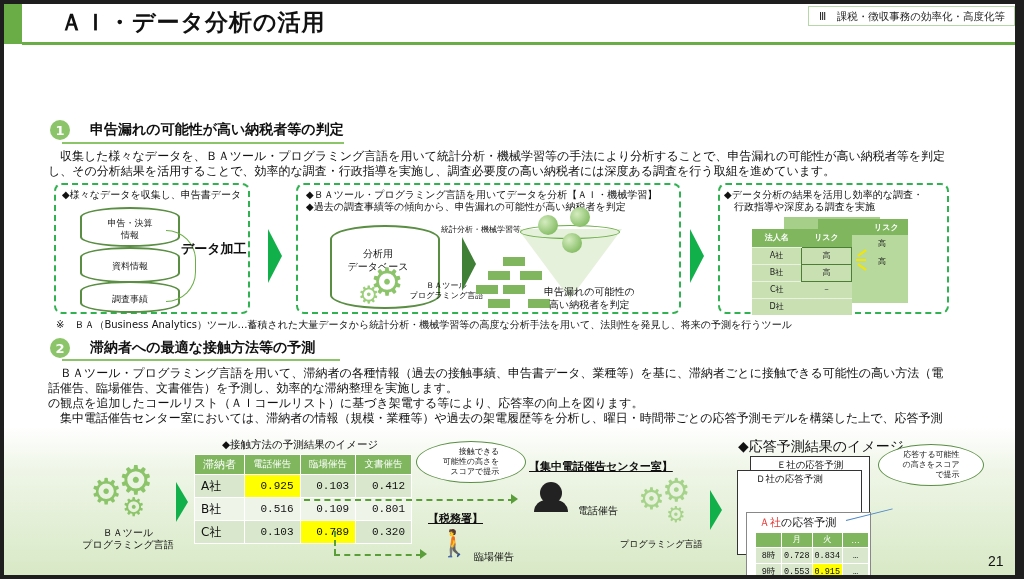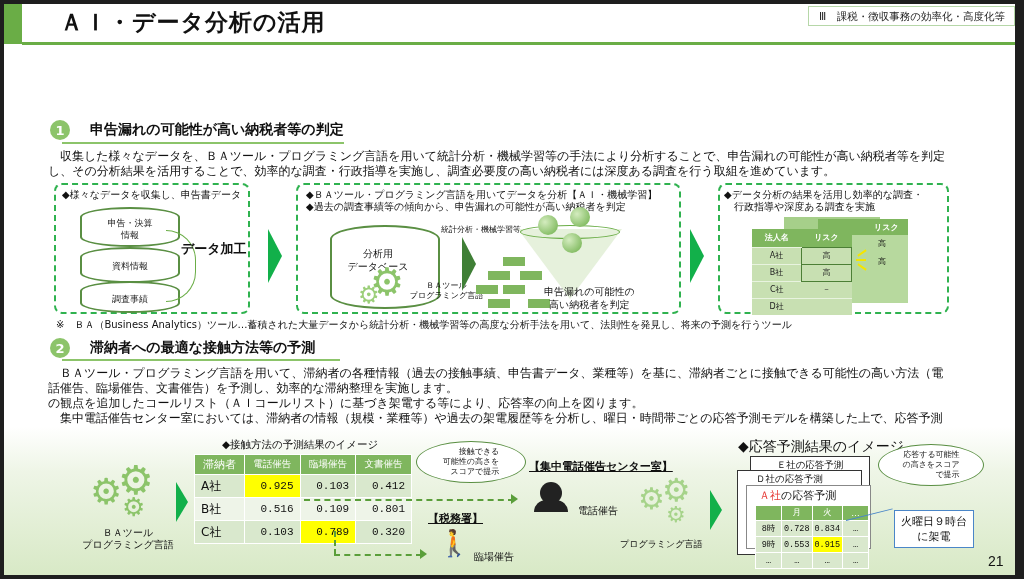--- a/index.html
+++ b/index.html
@@ -241,21 +241,21 @@
 
   <div class="abs arrow-right" style="left:706px; top:486px; border-top-width:20px; border-bottom-width:20px; border-left-width:12px;"></div>
 
   <div class="abs" style="left:734px; top:434px; font-size:14px; white-space:nowrap;">◆応答予測結果のイメージ</div>
   <div class="abs resp-card" style="left:746px; top:452px; width:120px; height:80px;">
     <div style="font-size:9.5px; text-align:center; padding-top:2px;">Ｅ社の応答予測</div>
   </div>
   <div class="abs resp-card" style="left:733px; top:466px; width:125px; height:85px;">
     <div style="font-size:9.5px; padding:2px 0 0 18px;">Ｄ社の応答予測</div>
   </div>
-  <div class="abs resp-card" style="left:742px; top:481px; width:125px; height:64px; border-color:#888;">
+  <div class="abs resp-card" style="left:742px; top:508px; width:125px; height:64px; border-color:#888;">
     <div style="font-size:11px; padding:2px 0 0 12px;">
       <span style="color:#e53935;">Ａ社</span><span>の応答予測</span>
     </div>
     <table class="resp-table" style="margin:2px 0 0 8px;">
       <thead>
         <tr>
           <th></th>
           <th>月</th>
           <th>火</th>
           <th>…</th>
@@ -282,19 +282,15 @@
         </tr>
       </tbody>
     </table>
   </div>
 
   <div class="abs bubble" style="left:874px; top:440px; width:106px; height:42px; white-space:pre-line;">応答する可能性
 の高さをスコア
 で提示</div>
 
   <div class="abs" style="left:842px; top:516px; width:48px; height:1px; background:#4a86c8; transform:rotate(-14deg); transform-origin:left;"></div>
-  <div class="abs callout" style="left:890px; top:506px; width:80px; height:38px; padding-top:3px;">
-    <div>火曜日９時台</div>
-    <div>に架電</div>
-  </div>
 
   <div class="abs" style="left:984px; top:549px; font-size:14px; font-family:'Liberation Sans', sans-serif;">21</div>
 </div>
 
 </body></html>

